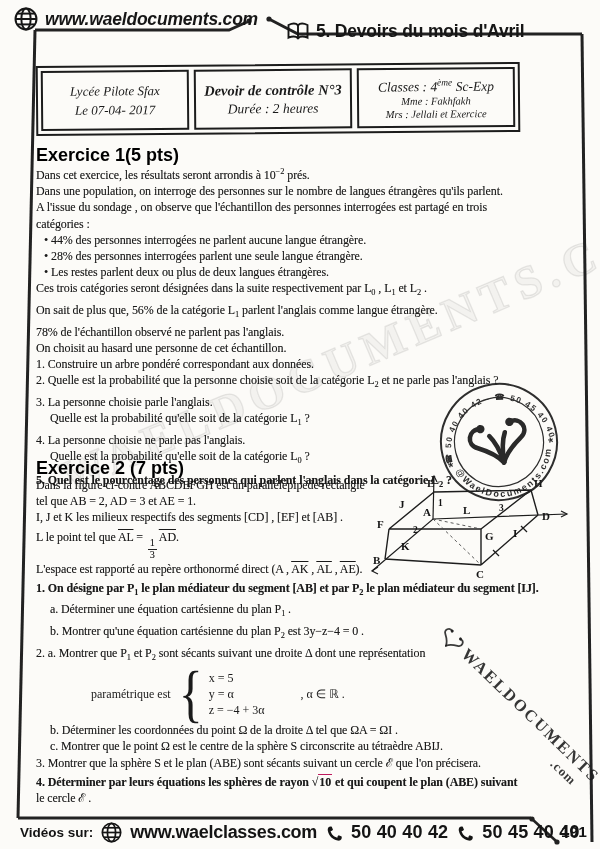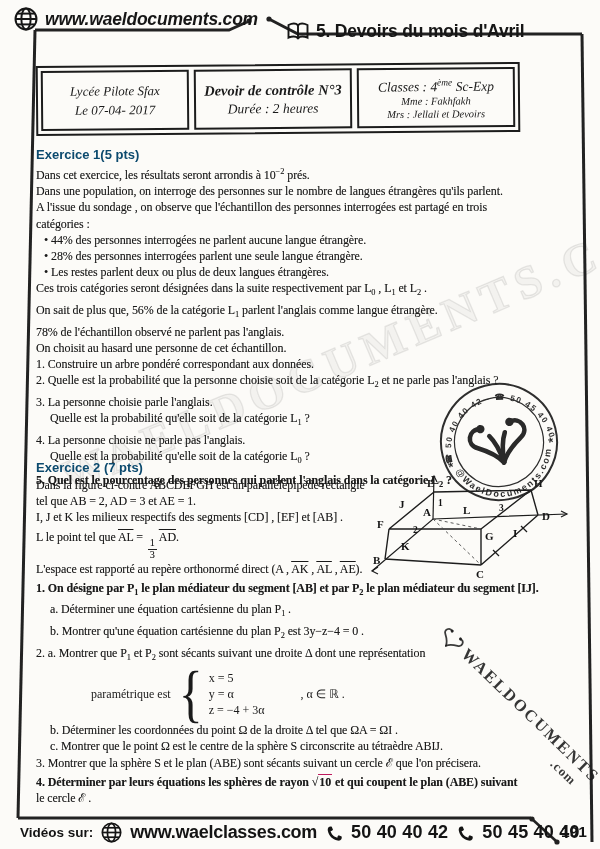--- a/index.html
+++ b/index.html
@@ -29,22 +29,22 @@
         justify-content:center;padding:4px 2px;font-style:italic;text-align:center;min-height:48px;}
   .tbox1{width:140px;}  .tbox2{width:150px;}  .tbox3{flex:1;}
   .t-school,.t-date{font-size:13px;line-height:19px;}
   .t-exam{font-weight:bold;font-size:14.5px;line-height:19px;}
   .t-dur{font-size:13.5px;line-height:18px;}
   .t-classes{font-size:13.5px;line-height:16px;}
   .t-teach{font-size:10.5px;line-height:13px;}
   
   .ex{position:absolute;left:36px;width:548px;font-size:12px;}
   .ex1{top:146px;}  .ex2{top:459px;}
-  .ex-title{font-family:"Liberation Sans",sans-serif;font-weight:bold;font-size:13px;
-        line-height:18px;margin:0;color:#0c4a6e;}
+  .ex-title{font-family:"Liberation Sans",sans-serif;font-weight:bold;font-size:18px;
+        line-height:18px;margin:0;color:#000000;}
   .line{margin:0;line-height:16.2px;white-space:nowrap;letter-spacing:-0.1px;
         text-shadow:0 0 .4px rgba(0,0,0,.35);}
   .i1{margin-left:14px;}
   .bullet{margin-left:8px;}
   .mt{margin-top:3px;font-weight:bold;}
   sub{font-size:.7em;} sup{font-size:.7em;}
   .vec{text-decoration:overline;}
   .frac{display:inline-flex;flex-direction:column;vertical-align:-0.55em;line-height:1.05;
         font-size:.85em;text-align:center;margin:0 2px;}
   .frac .fn{border-bottom:1px solid #222;padding:0 2px;}
@@ -132,21 +132,21 @@
       <div class="t-school">Lycée Pilote Sfax</div>
       <div class="t-date">Le  07-04- 2017</div>
     </div>
     <div class="tbox tbox2">
       <div class="t-exam">Devoir de contrôle N°3</div>
       <div class="t-dur">Durée : 2 heures</div>
     </div>
     <div class="tbox tbox3">
       <div class="t-classes">Classes : 4<sup>ème</sup> Sc-Exp</div>
       <div class="t-teach">Mme : Fakhfakh</div>
-      <div class="t-teach">Mrs : Jellali  et  Devoirs</div>
+      <div class="t-teach">Mrs : Jellali  et  Exercice</div>
     </div>
   </div>
 
   <section class="ex ex1">
     <p class="ex-title">Exercice 1(5 pts)</p>
     <p class="line">Dans cet exercice, les résultats seront  arrondis  à 10<sup>−2</sup> prés.</p>
     <p class="line">Dans une population, on interroge des personnes sur le nombre de langues étrangères qu'ils parlent.</p>
     <p class="line">A l'issue du sondage , on observe que l'échantillon des personnes interrogées est partagé en trois</p>
     <p class="line">catégories :</p>
     <p class="line bullet">• 44% des personnes interrogées ne parlent aucune langue étrangère.</p>

